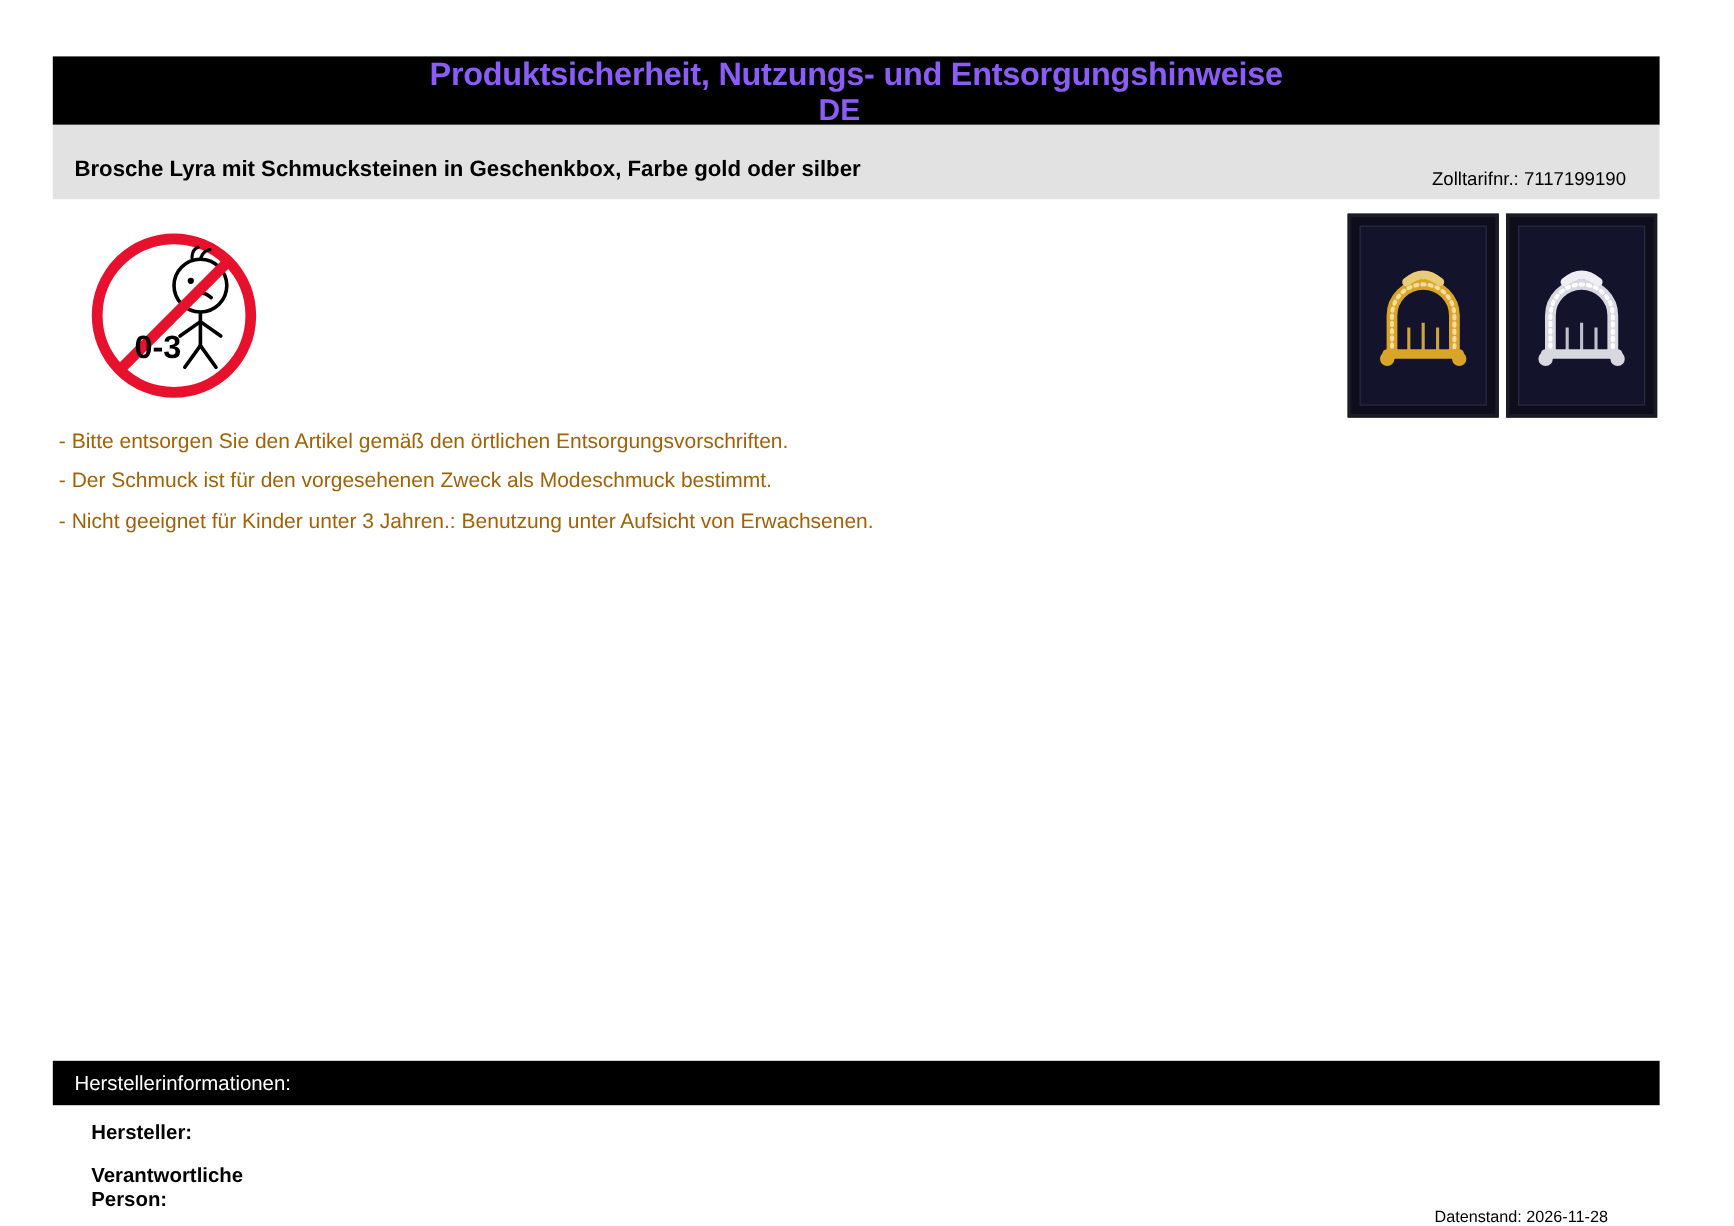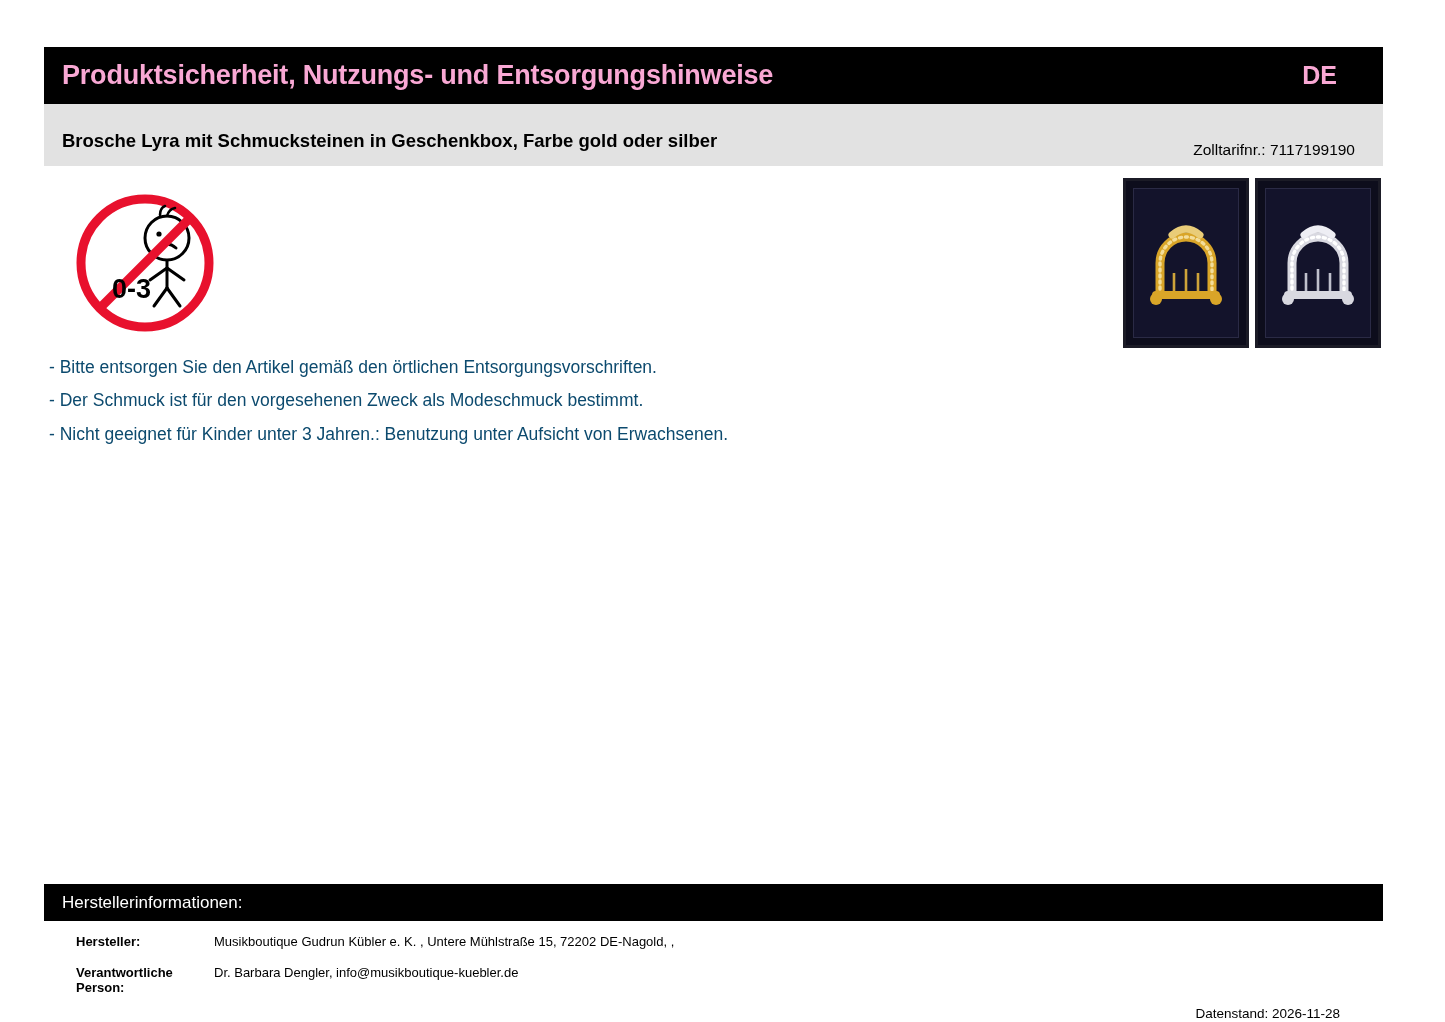--- a/index.html
+++ b/index.html
@@ -19,27 +19,28 @@
     position: absolute;
     left: 44px;
     top: 47px;
     width: 1339px;
     height: 890px;
   }
 
   
   .header-bar {
     background: #000000;
-    color: #f9a8d4;
+    color: #8b5cf6;
     height: 57px;
     display: flex;
     align-items: center;
     justify-content: space-between;
     padding: 0 18px 0 18px;
     box-sizing: border-box;
+    flex-direction: column;
   }
   .header-title {
     font-size: 27px;
     font-weight: bold;
     letter-spacing: -0.2px;
     white-space: nowrap;
   }
   .header-lang {
     font-size: 25px;
     font-weight: bold;
@@ -115,21 +116,21 @@
   
   .bullets {
     position: absolute;
     left: 5px;
     top: 185px;
     width: 1100px;
   }
   .bullet {
     font-size: 17.5px;
     line-height: 1.9;
-    color: #0c4a6e;
+    color: #a16207;
     white-space: nowrap;
   }
 
   
   .manu-bar {
     position: absolute;
     left: 0;
     top: 718px;
     width: 1339px;
     height: 37px;
@@ -144,21 +145,21 @@
   .manu-rows {
     position: absolute;
     left: 0;
     top: 768px;
     width: 1339px;
   }
   .manu-row {
     display: flex;
     align-items: baseline;
     margin-bottom: 16px;
-    font-size: 13px;
+    font-size: 17px;
     justify-content: space-between;
   }
   .manu-label {
     width: 170px;
     padding-left: 32px;
     box-sizing: border-box;
     font-weight: bold;
     flex: none;
   }
   .manu-value {
@@ -252,24 +253,22 @@
       <div class="bullet">- Bitte entsorgen Sie den Artikel gemäß den örtlichen Entsorgungsvorschriften.</div>
       <div class="bullet">- Der Schmuck ist für den vorgesehenen Zweck als Modeschmuck bestimmt.</div>
       <div class="bullet">- Nicht geeignet für Kinder unter 3 Jahren.: Benutzung unter Aufsicht von Erwachsenen.</div>
     </div>
 
     <div class="manu-bar">Herstellerinformationen:</div>
 
     <div class="manu-rows">
       <div class="manu-row">
         <div class="manu-label">Hersteller:</div>
-        <div class="manu-value">Musikboutique Gudrun Kübler e. K. , Untere Mühlstraße 15, 72202 DE-Nagold, ,</div>
       </div>
       <div class="manu-row">
         <div class="manu-label">Verantwortliche Person:</div>
-        <div class="manu-value">Dr. Barbara Dengler, info@musikboutique-kuebler.de</div>
       </div>
     </div>
 
     <div class="datenstand">Datenstand: 2026-11-28</div>
 
   </div>
 </div>
 
 </body></html>

